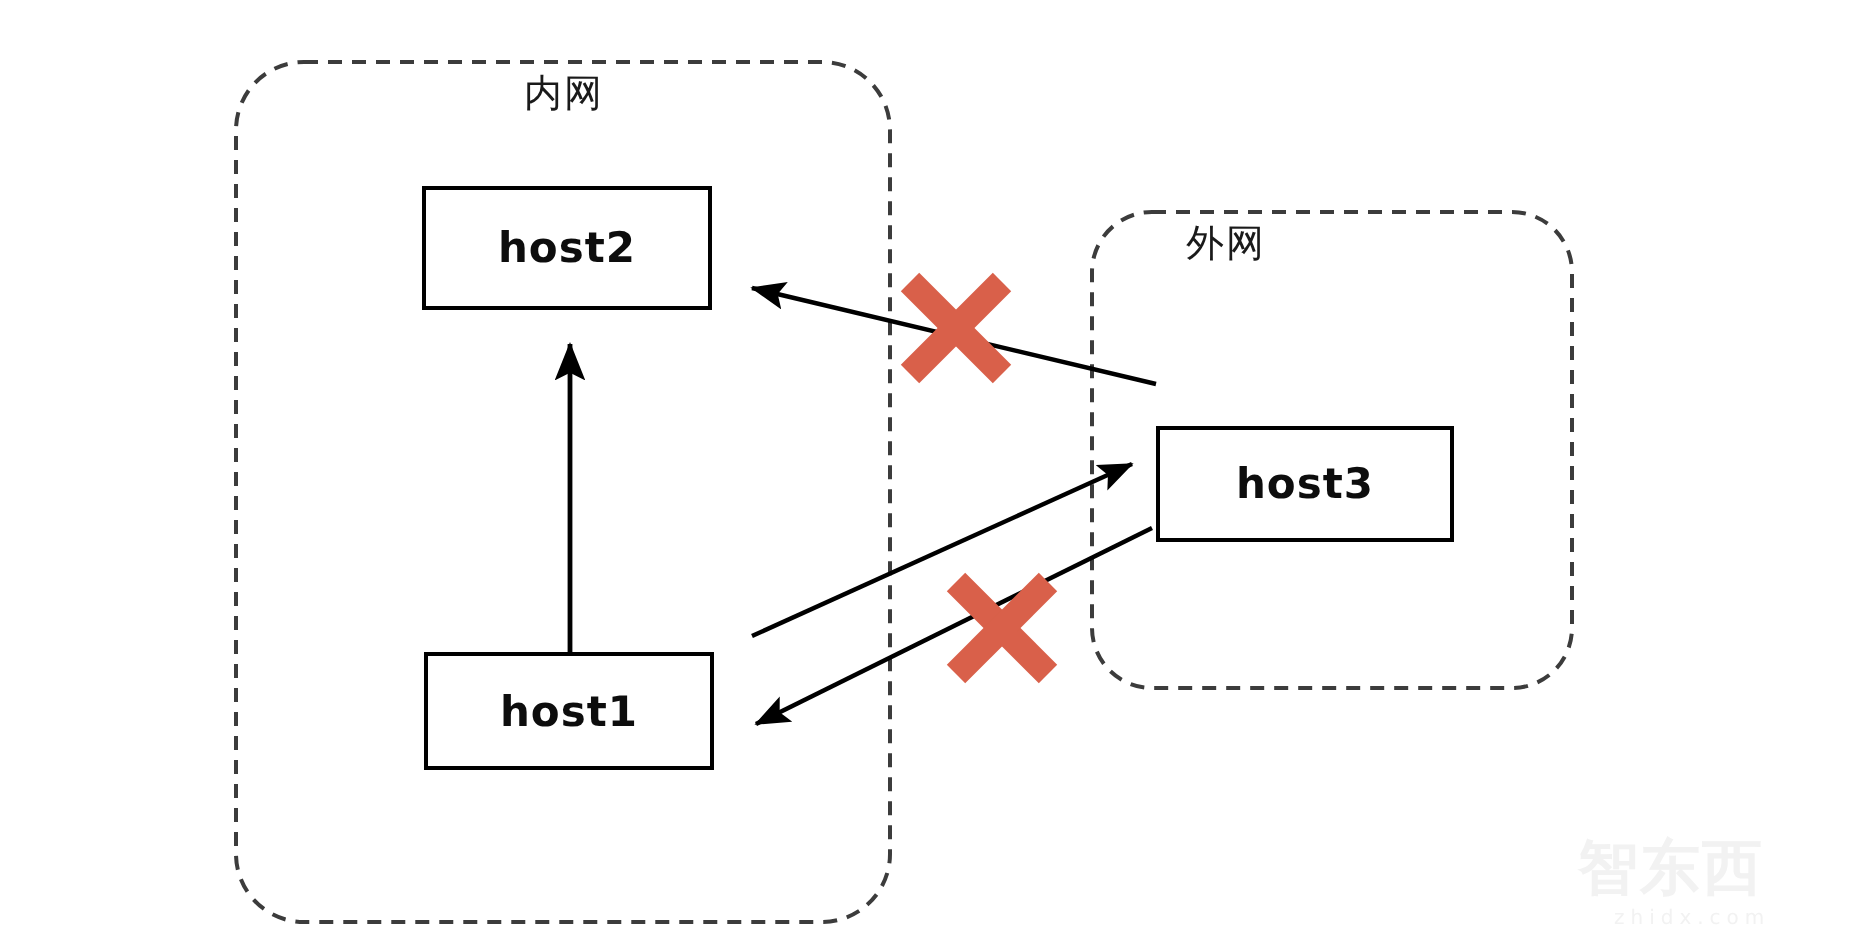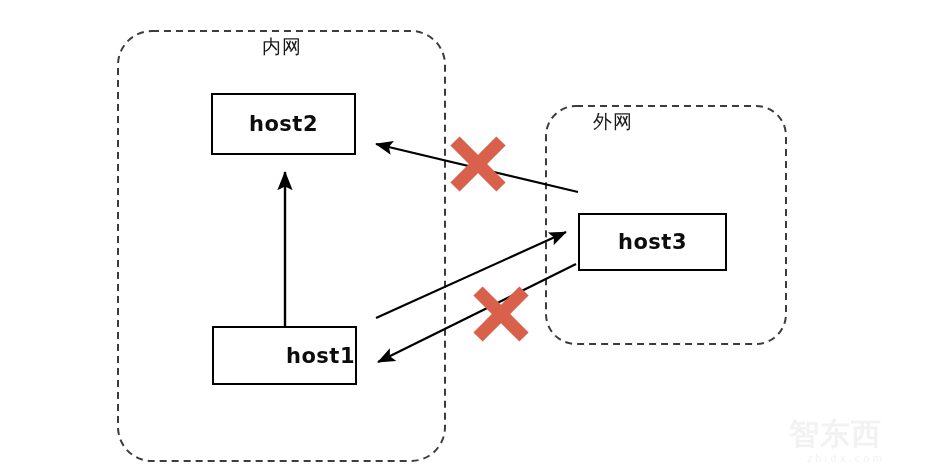--- a/index.html
+++ b/index.html
@@ -93,21 +93,21 @@
   </svg>
 
   <div class="host-box" style="left:211px; top:93px; width:145px; height:62px;">
     <span class="host-label">host2</span>
   </div>
 
   <div class="host-box" style="left:578px; top:196px; width:149px; height:58px;margin-top:17px;">
     <span class="host-label">host3</span>
   </div>
 
-  <div class="host-box" style="left:212px; top:326px; width:145px; height:59px;justify-content:flex-end;">
+  <div class="host-box" style="left:212px; top:326px; width:145px; height:59px;">
     <span class="host-label">host1</span>
   </div>
 
   <svg class="layer" viewBox="0 0 933 474">
     <g>
       <line x1="455" y1="141" x2="501" y2="187" stroke="#d9604a" stroke-width="13" stroke-linecap="butt"></line>
       <line x1="501" y1="141" x2="455" y2="187" stroke="#d9604a" stroke-width="13" stroke-linecap="butt"></line>
     </g>
     <g>
       <line x1="478" y1="291" x2="524" y2="337" stroke="#d9604a" stroke-width="13" stroke-linecap="butt"></line>

